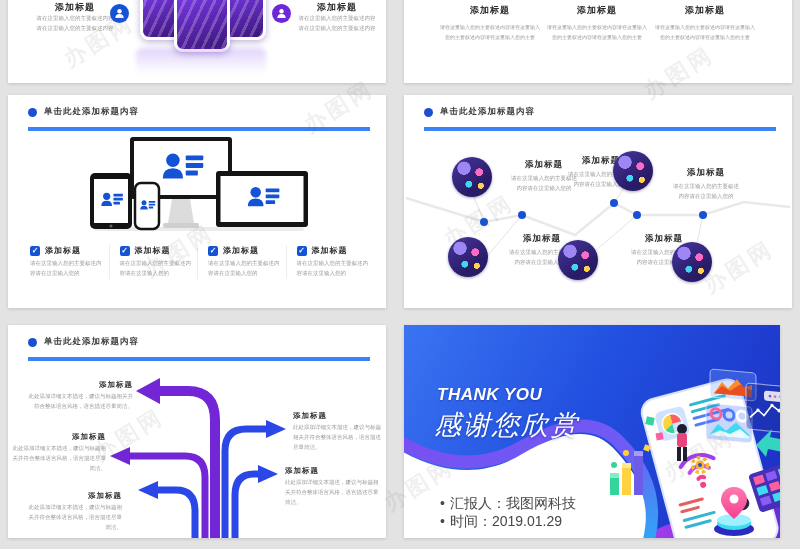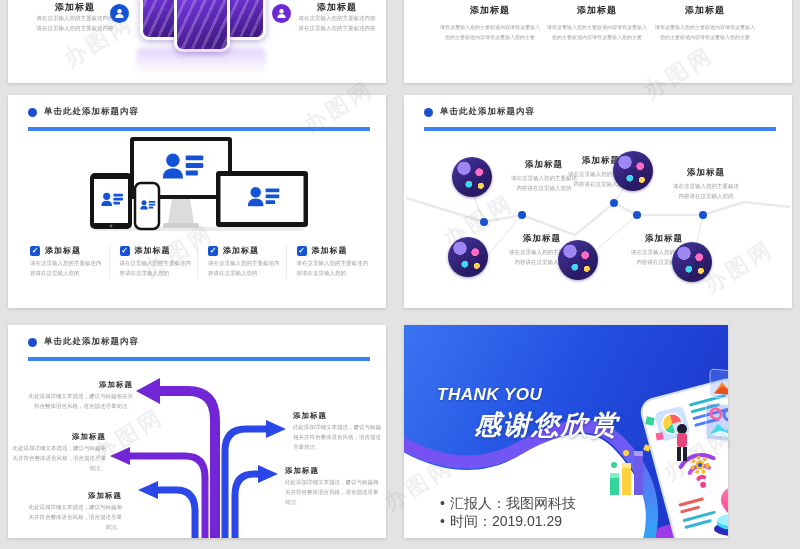--- a/index.html
+++ b/index.html
@@ -3,21 +3,21 @@
 <meta charset="utf-8">
 <style>
   html,body{margin:0;padding:0;background:#e3e3e3;font-family:"Liberation Sans",sans-serif;}
   .page{position:relative;width:800px;height:549px;background:#e3e3e3;overflow:hidden;}
   .slide{position:absolute;background:#fff;overflow:hidden;box-shadow:0 1px 3px rgba(0,0,0,.15);}
   .s1{left:8px;top:-130px;width:378px;height:213px;}
   .s2{left:404px;top:-130px;width:388px;height:213px;}
   .s3{left:8px;top:95px;width:378px;height:213px;}
   .s4{left:404px;top:95px;width:388px;height:213px;}
   .s5{left:8px;top:325px;width:378px;height:213px;}
-  .s6{left:404px;top:325px;width:324px;height:213px;background:linear-gradient(118deg,#3a74f2 0%,#2250e0 45%,#1b2ec2 100%);}
+  .s6{left:404px;top:325px;width:376px;height:213px;background:linear-gradient(118deg,#3a74f2 0%,#2250e0 45%,#1b2ec2 100%);}
   
   .hdr{position:absolute;left:20px;right:16px;top:136px;display:flex;align-items:center;gap:7px;border-bottom:4px solid #3b82f6;padding-bottom:9px;}
   .s3 .hdr,.s4 .hdr,.s5 .hdr{top:11px;}
   .hdr-dot{width:9px;height:9px;border-radius:50%;background:#1c4fd0;flex:0 0 auto;}
   .hdr-text{font-size:8.5px;font-weight:bold;color:#3d3d3d;letter-spacing:1px;}
   
   .ttl{font-size:9px;font-weight:bold;color:#2f2f2f;font-family:Liberation Serif, serif;letter-spacing:1px;}
   .tiny{font-size:5.5px;color:#9b9b9b;line-height:1.8;}
   .tiny5{font-size:5px;color:#9b9b9b;line-height:1.9;}
   
@@ -58,21 +58,21 @@
   
   .arrows{position:absolute;left:0;top:0;width:378px;height:213px;}
   .s5-label{position:absolute;}
   .s5-label .ttl{font-size:7.5px;}
   .s5-label .tiny{margin-top:2px;}
   .al-r{text-align:right;}
   .al-l{text-align:left;}
   
   .s6-art{position:absolute;left:0;top:0;width:388px;height:213px;}
   .s6-thank{position:absolute;left:33px;top:60px;color:#fff;font-size:17px;font-weight:bold;font-style:italic;letter-spacing:.5px;text-shadow:0 1px 2px rgba(0,20,90,.4);}
-  .s6-cn{position:absolute;left:30px;top:82px;color:#fff;font-size:27px;font-weight:bold;font-style:italic;letter-spacing:2px;text-shadow:0 1px 3px rgba(0,20,90,.4);margin-left:40px;}
+  .s6-cn{position:absolute;left:30px;top:82px;color:#fff;font-size:27px;font-weight:normal;font-style:italic;letter-spacing:2px;text-shadow:0 1px 3px rgba(0,20,90,.4);}
   .s6-line{position:absolute;left:36px;color:#474747;font-size:14px;}
   .s6-line::before{content:"•";margin-right:5px;color:#474747;}
   .s6-line.l1{top:170px;}
   .s6-line.l2{top:188px;}
   
   .wm{position:absolute;font-size:22px;color:rgba(110,110,110,.10);transform:rotate(-32deg);letter-spacing:4px;pointer-events:none;white-space:nowrap;font-weight:bold;}
   .wm-layer{position:absolute;inset:0;pointer-events:none;z-index:50;}
 </style>
 </head>
 <body>

